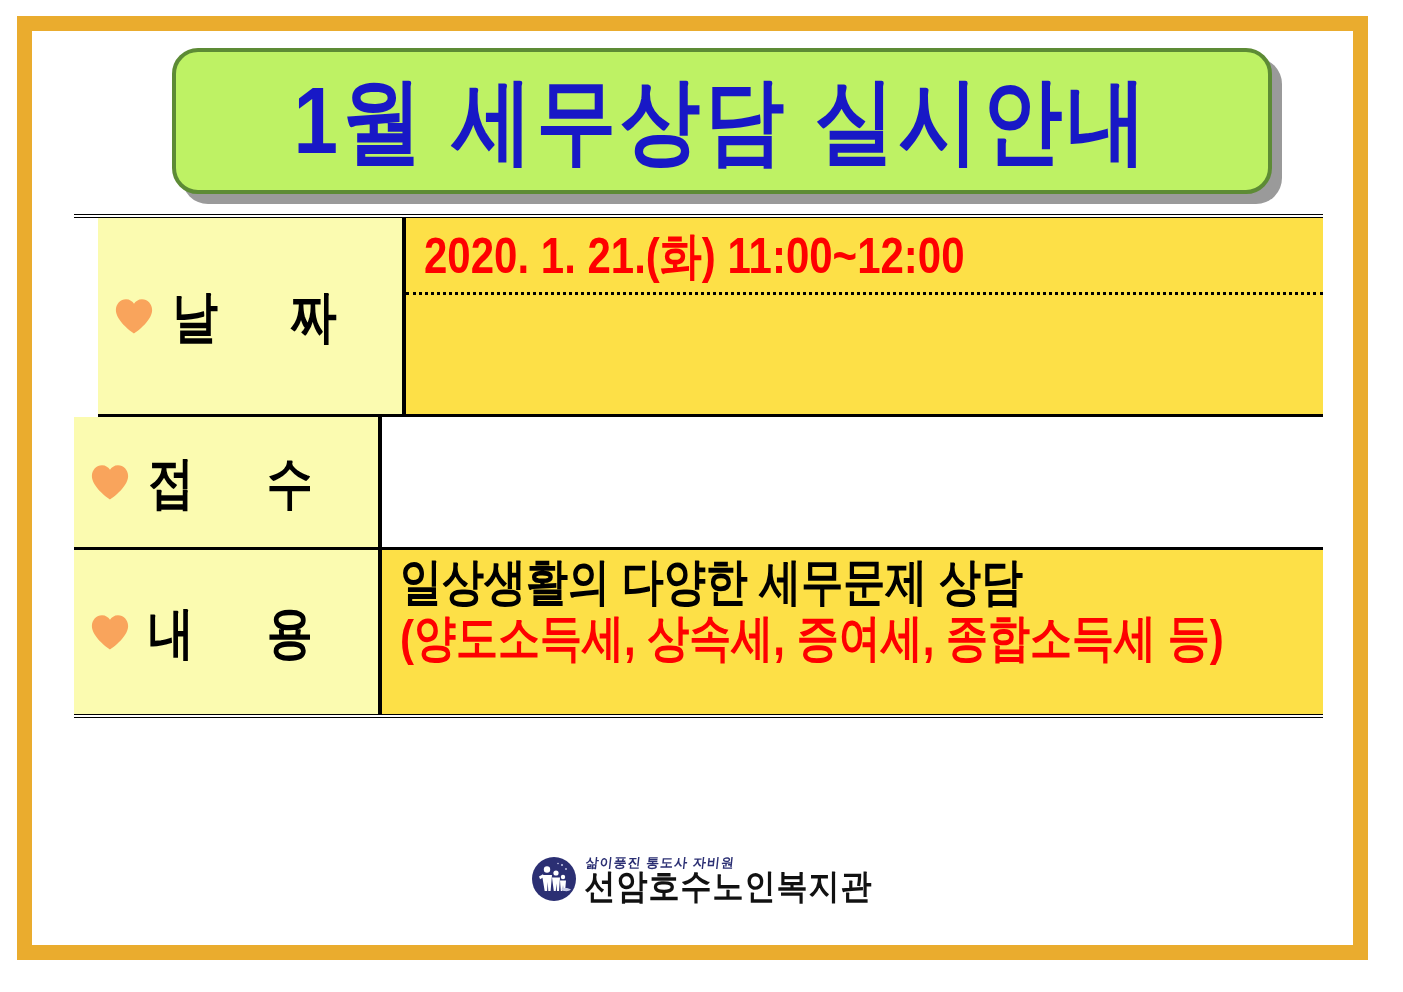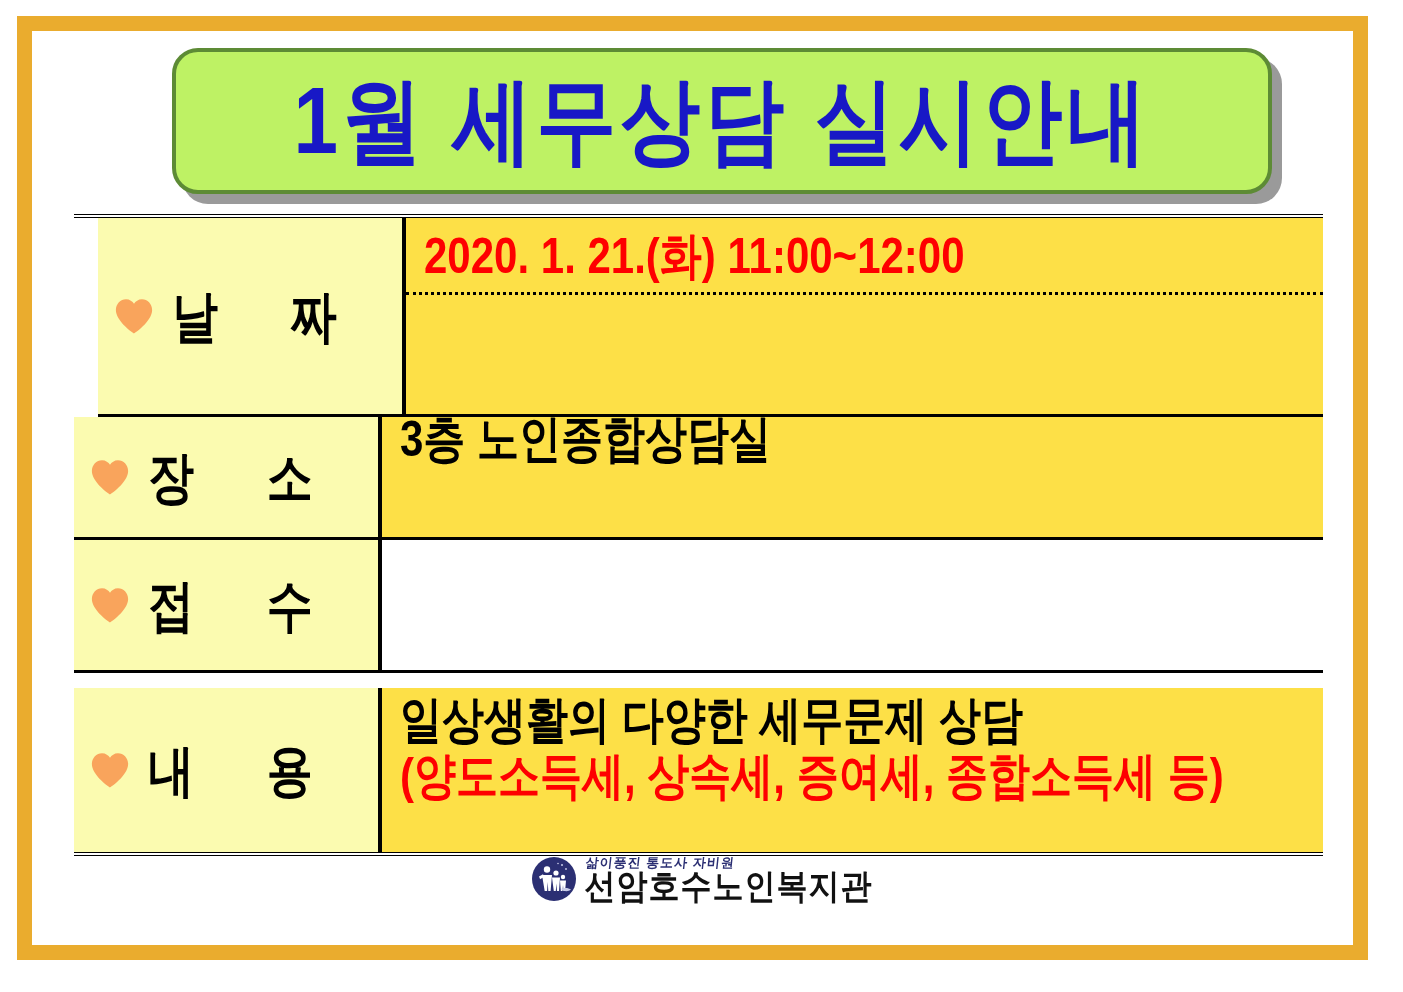--- a/index.html
+++ b/index.html
@@ -156,21 +156,21 @@
     padding: 16px 10px 14px 18px;
     border-bottom: 3px dotted #000000;
   }
   .row-1 .v-bot {
     padding: 18px 10px 18px 18px;
   }
 
   .r1 { height: 196px; margin-left: 24px; }
   .r2 { height: 120px; }
   .r3 { height: 130px; }
-  .r4 { height: 164px; margin-top: 15px; }
+  .r4 { height: 164px; }
 
   .row-4 .cell-value {
     gap: 12px;
     padding-top: 10px;
     padding-bottom: 10px;
   }
 
   
   .footer {
     position: absolute;
@@ -238,33 +238,20 @@
         </span>
         <span class="label-text">날    짜</span>
       </div>
       <div class="cell-value">
         <div class="v-top">
           <div class="value-line red">2020.  1.  21.(화)  11:00~12:00</div>
         </div>
       </div>
     </div>
 
-    <div class="row row-2 r2">
-      <div class="cell-label">
-        <span class="heart-icon">
-          <svg viewBox="0 0 32 30" width="40" height="40" aria-hidden="true">
-            <path d="M16 29C16 29 1.5 19.5 1.5 10.2 1.5 5.1 5.2 1.5 9.6 1.5c3 0 5.2 1.7 6.4 3.7 1.2-2 3.4-3.7 6.4-3.7 4.4 0 8.1 3.6 8.1 8.7C30.5 19.5 16 29 16 29z" fill="#f9a45c"></path>
-          </svg>
-        </span>
-        <span class="label-text">장    소</span>
-      </div>
-      <div class="cell-value">
-        <div class="value-line">3층  노인종합상담실</div>
-      </div>
-    </div>
 
     <div class="row row-3 r3">
       <div class="cell-label">
         <span class="heart-icon">
           <svg viewBox="0 0 32 30" width="40" height="40" aria-hidden="true">
             <path d="M16 29C16 29 1.5 19.5 1.5 10.2 1.5 5.1 5.2 1.5 9.6 1.5c3 0 5.2 1.7 6.4 3.7 1.2-2 3.4-3.7 6.4-3.7 4.4 0 8.1 3.6 8.1 8.7C30.5 19.5 16 29 16 29z" fill="#f9a45c"></path>
           </svg>
         </span>
         <span class="label-text">접    수</span>
       </div>

